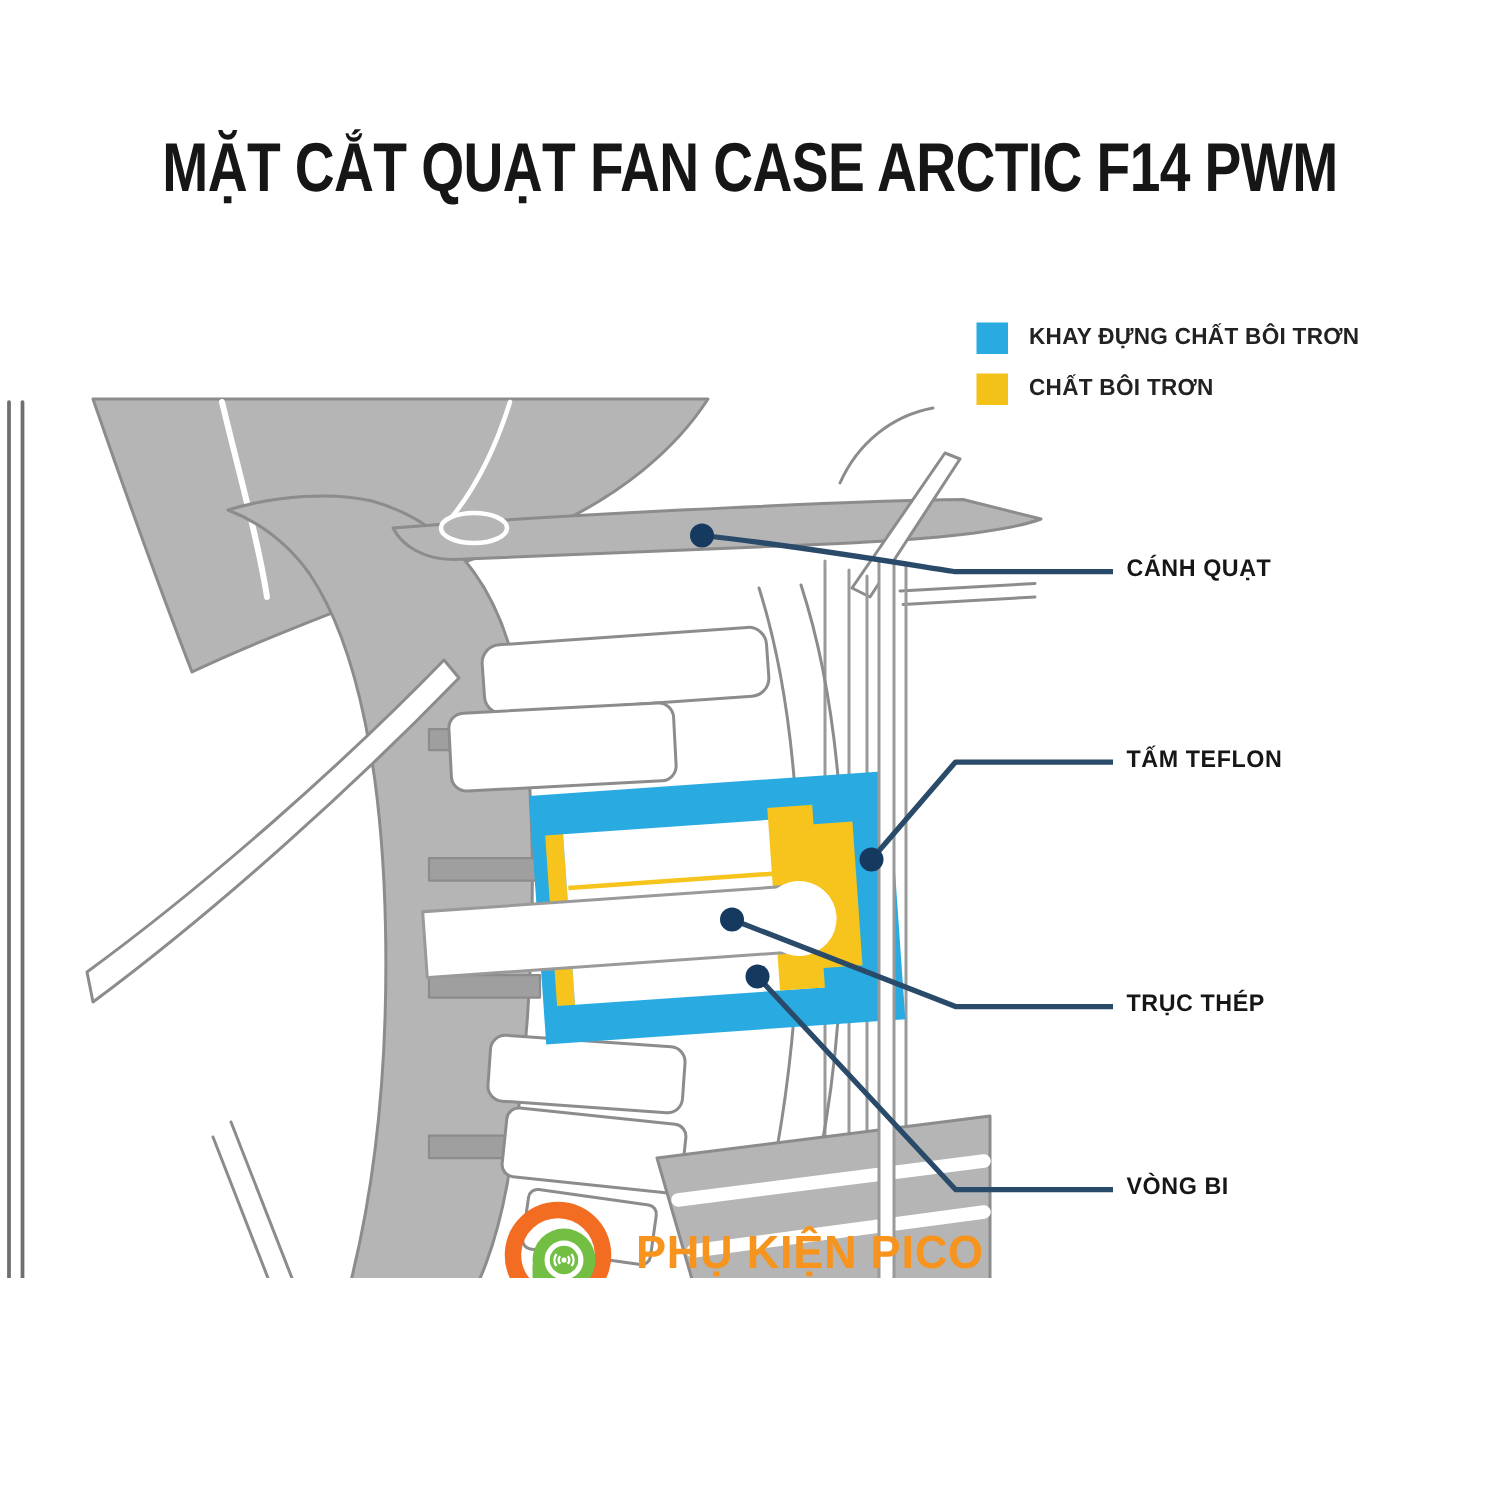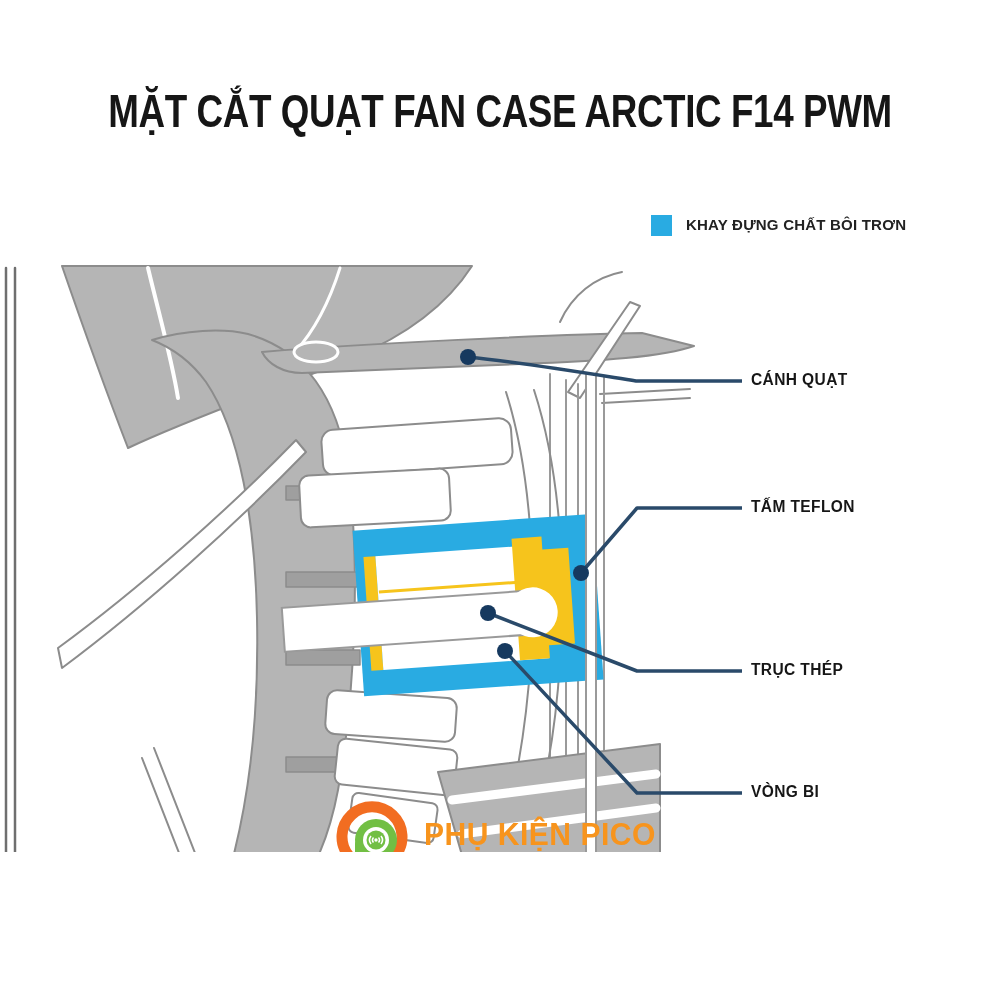--- a/index.html
+++ b/index.html
@@ -128,20 +128,24 @@
     </g>
   </svg>
 
   <div class="title">MẶT CẮT QUẠT FAN CASE ARCTIC F14 PWM</div>
 
   <div class="legend">
     <div class="legend-row">
       <div class="swatch blue"></div>
       <div class="legend-label">KHAY ĐỰNG CHẤT BÔI TRƠN</div>
     </div>
+    <div class="legend-row">
+      <div class="swatch yellow"></div>
+      <div class="legend-label">CHẤT BÔI TRƠN</div>
+    </div>
   </div>
 
   <div class="callout" style="left:751px;top:371px;">CÁNH QUẠT</div>
   <div class="callout" style="left:751px;top:498px;">TẤM TEFLON</div>
   <div class="callout" style="left:751px;top:661px;">TRỤC THÉP</div>
   <div class="callout" style="left:751px;top:783px;">VÒNG BI</div>
 
   <div class="brand-text">PHỤ KIỆN PICO</div>
 </div>
 

